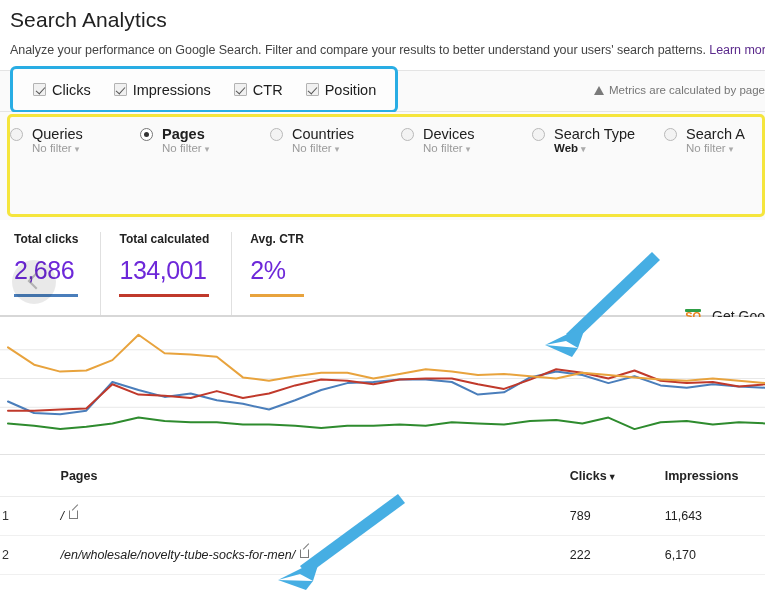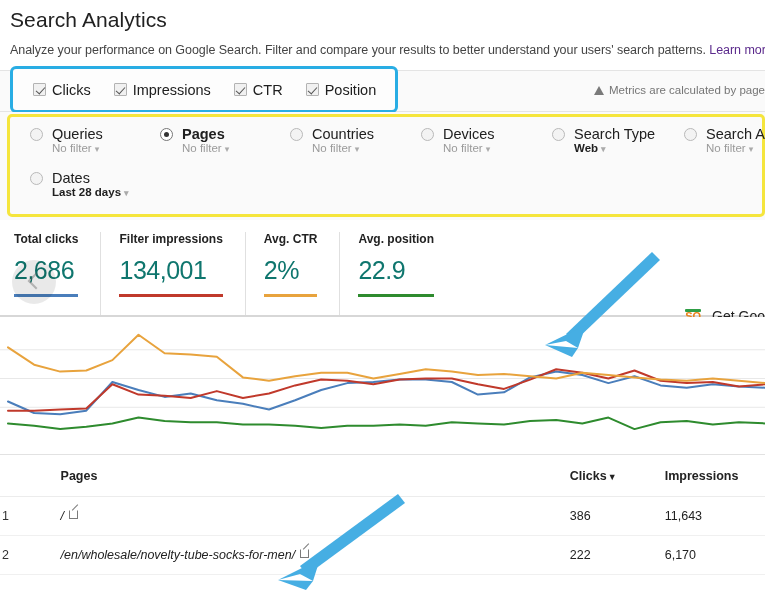--- a/index.html
+++ b/index.html
@@ -61,21 +61,21 @@
   }
 
   
   .dim-bar-wrap { position: relative; height: 108px; background: #fafafa; }
   .dim-bar {
     position: absolute; left: 7px; top: 2px; width: 758px; height: 103px;
     border: 3px solid #f5e53c; border-radius: 5px; background: #fafafa;
     padding: 9px 0 0 0;
   }
   .dim-row { display: flex; }
-  .dim-col { flex: none; padding-left: 20px; }
+  .dim-col { flex: none; }
   .dim-head { display: flex; align-items: center; gap: 9px; }
   .radio {
     width: 13px; height: 13px; border-radius: 50%;
     border: 1px solid #b9b9b9; background: #f3f3f3; flex: none;
     position: relative;
   }
   .radio.on { border-color: #777; background: #fff; }
   .radio.on::after {
     content: ""; position: absolute; left: 3px; top: 3px;
     width: 5px; height: 5px; border-radius: 50%; background: #333;
@@ -88,21 +88,21 @@
   }
   .dim-sub.bold { color: #202020; font-weight: bold; }
   .caret { display: inline-block; margin-left: 3px; color: #aaa; font-size: 9px; }
   .dim-row2 { margin-top: 16px; }
 
   
   .summary { display: flex; padding: 12px 0 0 4px; position: relative; height: 95px; }
   .card { padding: 0 22px 0 10px; position: relative; }
   .card + .card { border-left: 1px solid #e0e0e0; padding-left: 18px; }
   .card-label { font-size: 12px; font-weight: bold; color: #222; white-space: nowrap; }
-  .card-value { font-size: 25px; font-weight: 400; color: #0f766e; margin-top: 10px; letter-spacing: -0.5px; }
+  .card-value { font-size: 25px; font-weight: 400; color: #6d28d9; margin-top: 10px; letter-spacing: -0.5px; }
   .card-rule { height: 2.5px; margin-top: 9px; width: 100%; }
 
   .prev-circle {
     position: absolute; left: 12px; top: 40px;
     width: 44px; height: 44px; border-radius: 50%;
     background: rgba(0,0,0,0.085);
   }
   .prev-circle::before {
     content: ""; position: absolute; left: 18px; top: 15px;
     width: 10px; height: 10px; border: solid rgba(90,90,90,0.38);
@@ -260,55 +260,39 @@
           <div class="dim-head">
             <span class="radio"></span>
             <span class="dim-name">Search A</span>
           </div>
           <div class="dim-sub">
             <span>No filter</span><span class="caret">▾</span>
           </div>
         </div>
       </div>
 
-      <div class="dim-row dim-row2">
-        <div class="dim-col" style="width:130px">
-          <div class="dim-head">
-            <span class="radio"></span>
-            <span class="dim-name">Dates</span>
-          </div>
-          <div class="dim-sub bold">
-            <span>Last 28 days</span><span class="caret">▾</span>
-          </div>
-        </div>
-      </div>
 
     </div>
   </div>
 
   <div class="summary">
     <div class="card">
       <div class="card-label">Total clicks</div>
       <div class="card-value">2,686</div>
       <div class="card-rule" style="background:#4a7ebb"></div>
     </div>
     <div class="card">
-      <div class="card-label">Filter impressions</div>
+      <div class="card-label">Total calculated</div>
       <div class="card-value">134,001</div>
       <div class="card-rule" style="background:#c0392b"></div>
     </div>
     <div class="card">
       <div class="card-label">Avg. CTR</div>
       <div class="card-value">2%</div>
       <div class="card-rule" style="background:#e8a33d"></div>
-    </div>
-    <div class="card">
-      <div class="card-label">Avg. position</div>
-      <div class="card-value">22.9</div>
-      <div class="card-rule" style="background:#2e8b2e"></div>
     </div>
 
     <div class="prev-circle"></div>
 
     <div class="getgoo">
       <span class="sq-logo">SQ</span>
       <span>Get Goo</span>
     </div>
   </div>
 
@@ -332,21 +316,21 @@
           <th class="c-idx"></th>
           <th class="c-page">Pages</th>
           <th class="c-clicks"><span>Clicks</span><span class="sort-caret">▼</span></th>
           <th class="c-impr">Impressions</th>
         </tr>
       </thead>
       <tbody>
         <tr>
           <td class="c-idx">1</td>
           <td class="c-page"><span class="page-link">/</span><span class="ext-ico"></span></td>
-          <td class="c-clicks">386</td>
+          <td class="c-clicks">789</td>
           <td class="c-impr">11,643</td>
         </tr>
         <tr>
           <td class="c-idx">2</td>
           <td class="c-page"><span class="page-link">/en/wholesale/novelty-tube-socks-for-men/</span><span class="ext-ico"></span></td>
           <td class="c-clicks">222</td>
           <td class="c-impr">6,170</td>
         </tr>
       </tbody>
     </table>

